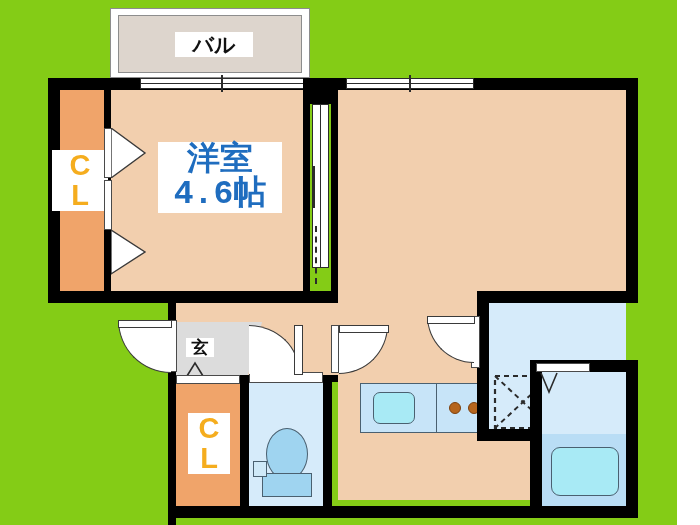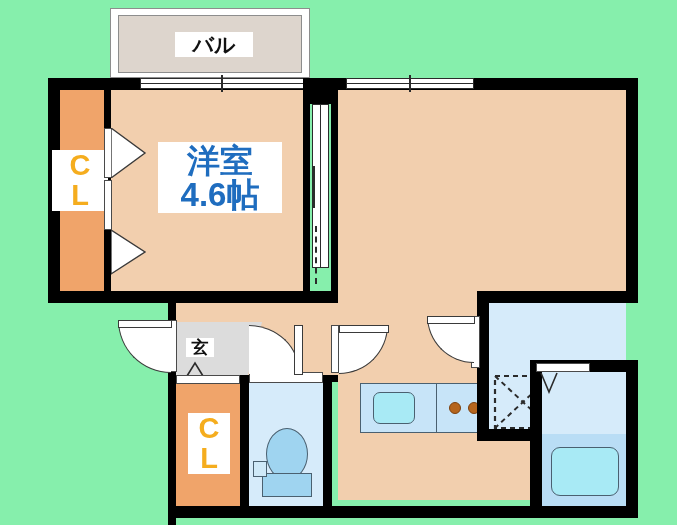--- a/index.html
+++ b/index.html
@@ -1,21 +1,21 @@
 <!DOCTYPE html>
 <html><head>
 <meta charset="utf-8">
 <title>Floor Plan</title>
 <style>
   html,body{margin:0;padding:0;background:#ffffff;}
   body{
     font-family:"Liberation Sans","DejaVu Sans",sans-serif;
     width:700px;height:525px;overflow:hidden;
   }
-  #plan{position:relative;width:677px;height:525px;background:#86efac;}
+  #plan{position:relative;width:677px;height:525px;background:#84cc16;}
   .abs{position:absolute;box-sizing:border-box;}
 
   
   .floor   {background:#f2cfae;}
   .closet  {background:#f0a46a;}
   .balcony {background:#ddd5cd;}
   .wet     {background:#d6ebfa;}
   .wetdark {background:#b9ddf5;}
   .tub     {background:#a8eaf5;}
   .genkan  {background:#dcdcdc;}
@@ -85,21 +85,21 @@
 
   <div class="abs white" style="left:104px;top:128px;width:8px;height:50px;border:1px solid #4a4a4a;"></div>
   <svg class="arrowwrap" style="left:111px;top:128px;" width="36" height="50">
     <polygon points="0,0 34,25 0,50" fill="#ffffff" stroke="#3a3a3a" stroke-width="1.4"></polygon>
   </svg>
   <div class="abs white" style="left:104px;top:180px;width:8px;height:50px;border:1px solid #4a4a4a;"></div>
   <svg class="arrowwrap" style="left:111px;top:230px;" width="36" height="45">
     <polygon points="0,0 34,22 0,44" fill="#ffffff" stroke="#3a3a3a" stroke-width="1.4"></polygon>
   </svg>
 
-  <div class="lbl lbl-room" style="left:158px;top:142px;width:114px;">洋室
+  <div class="lbl lbl-room" style="left:158px;top:142px;width:114px;font-family:Liberation Mono, monospace;">洋室
 4.6帖</div>
 
   <div class="abs white" style="left:140px;top:78px;width:168px;height:11px;border:1px solid #2b2b2b;"></div>
   <div class="abs" style="left:140px;top:83px;width:168px;height:1.4px;background:#2b2b2b;"></div>
   <div class="abs" style="left:221px;top:75px;width:1.6px;height:17px;background:#2b2b2b;"></div>
 
   <div class="abs floor" style="left:338px;top:90px;width:288px;height:410px;"></div>
 
 
   <div class="abs white" style="left:346px;top:78px;width:128px;height:11px;border:1px solid #2b2b2b;"></div>

